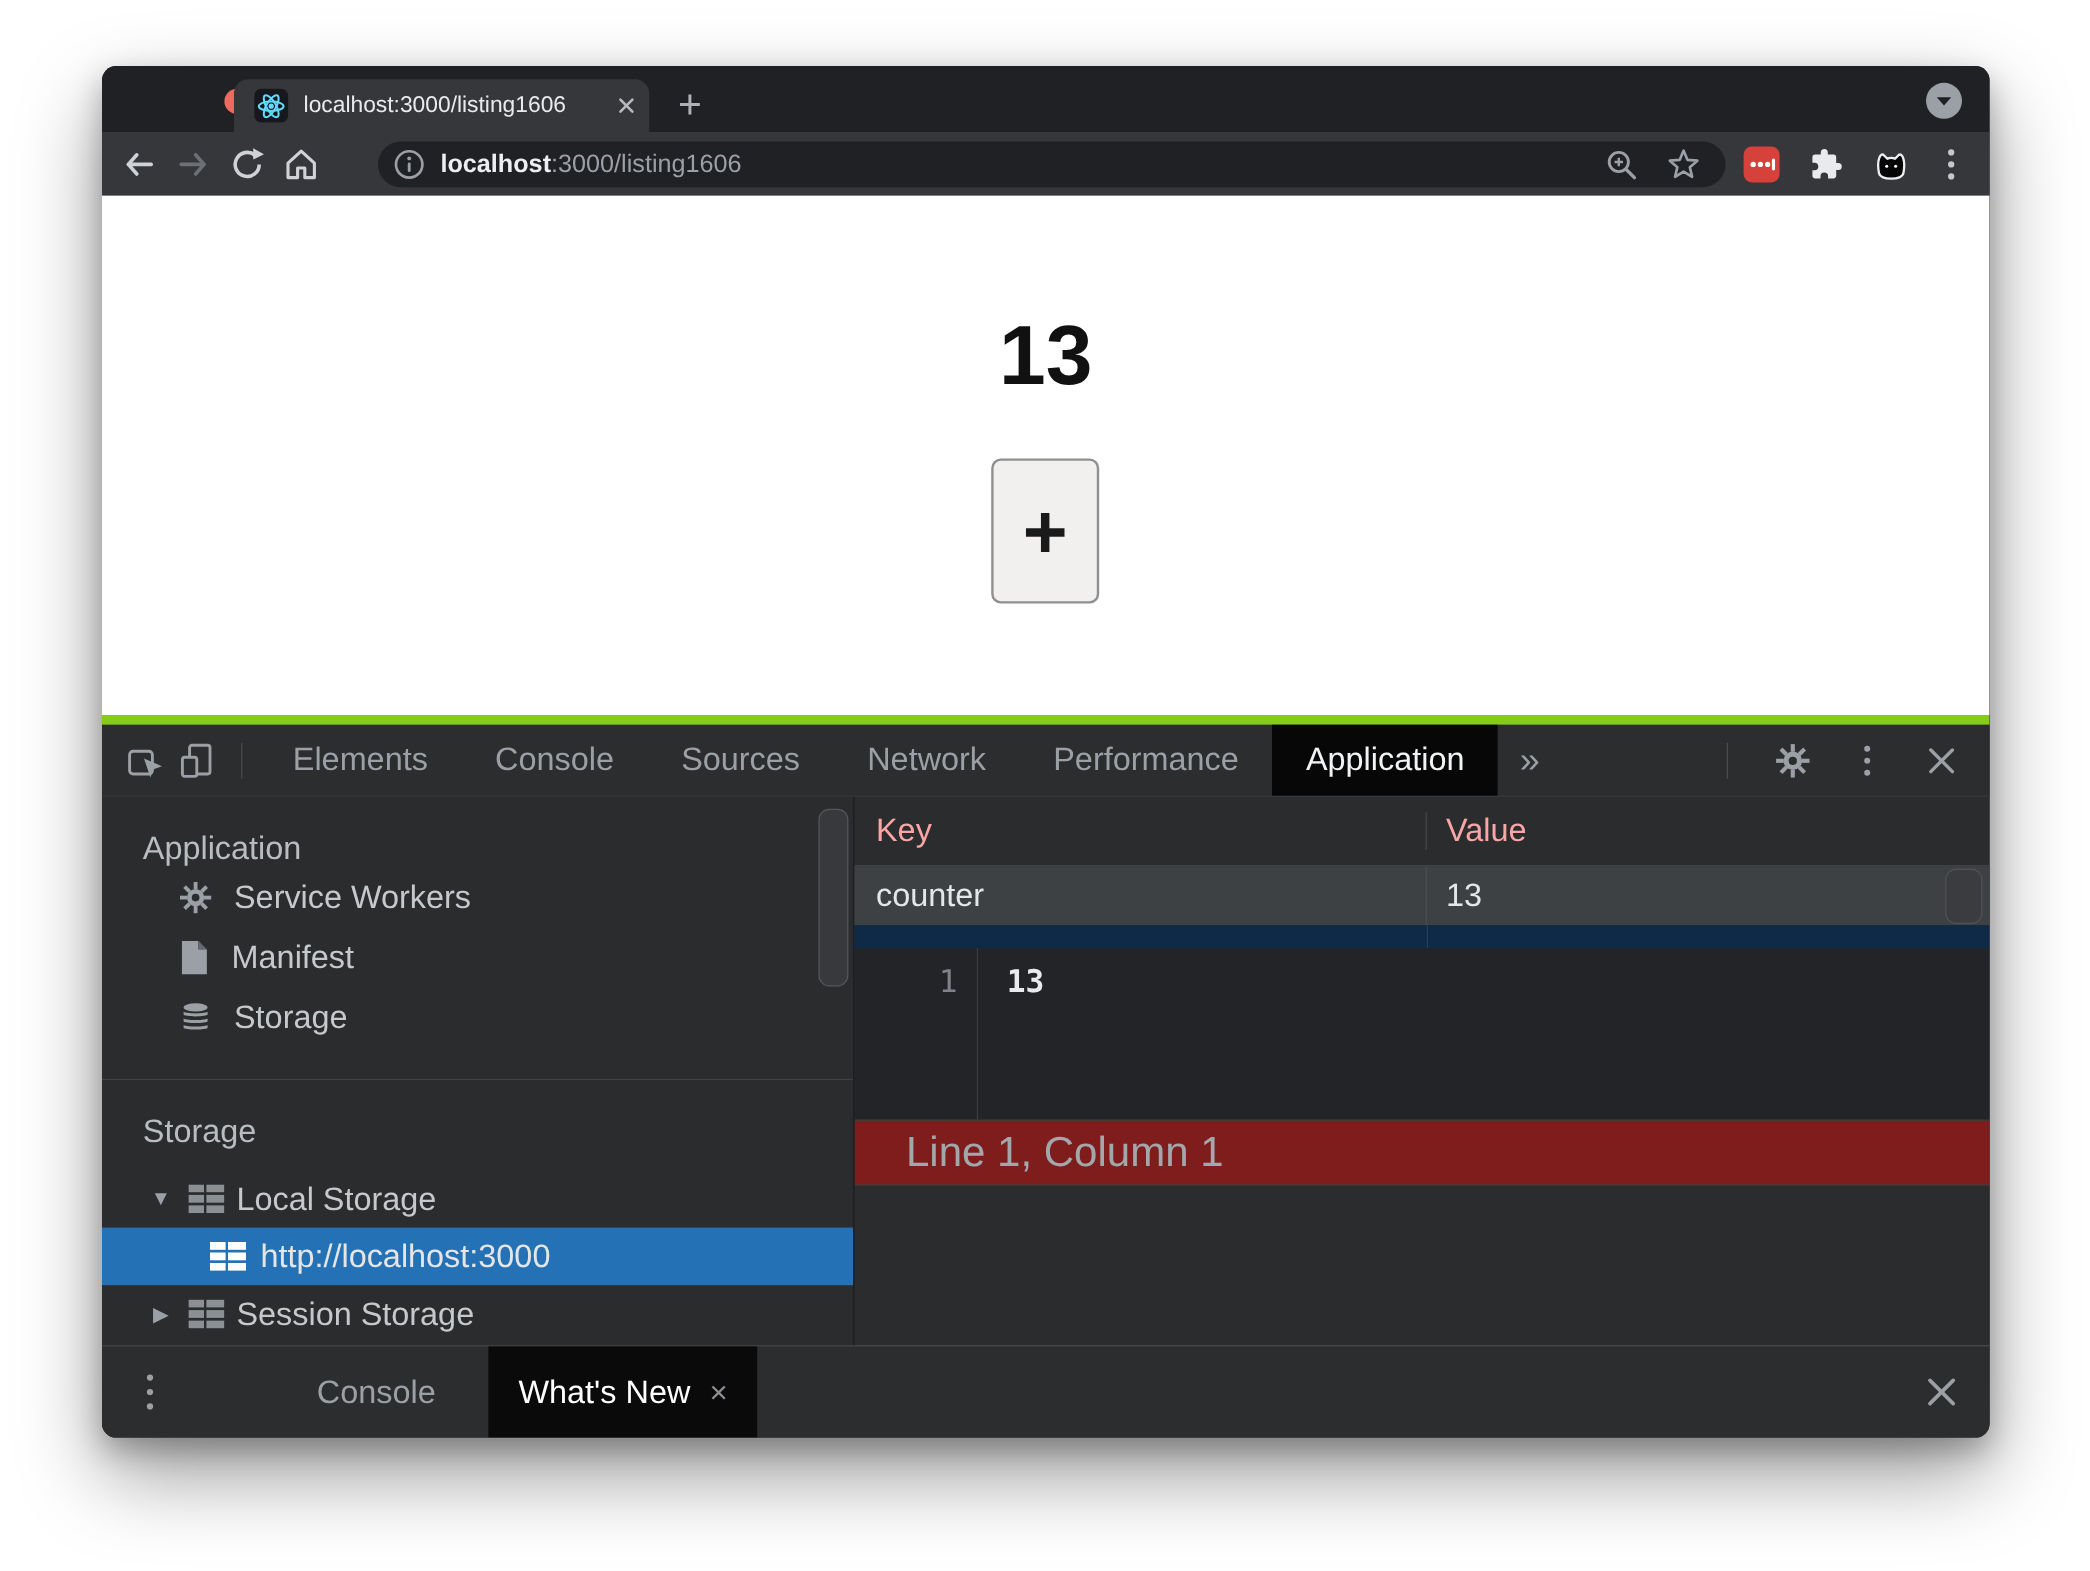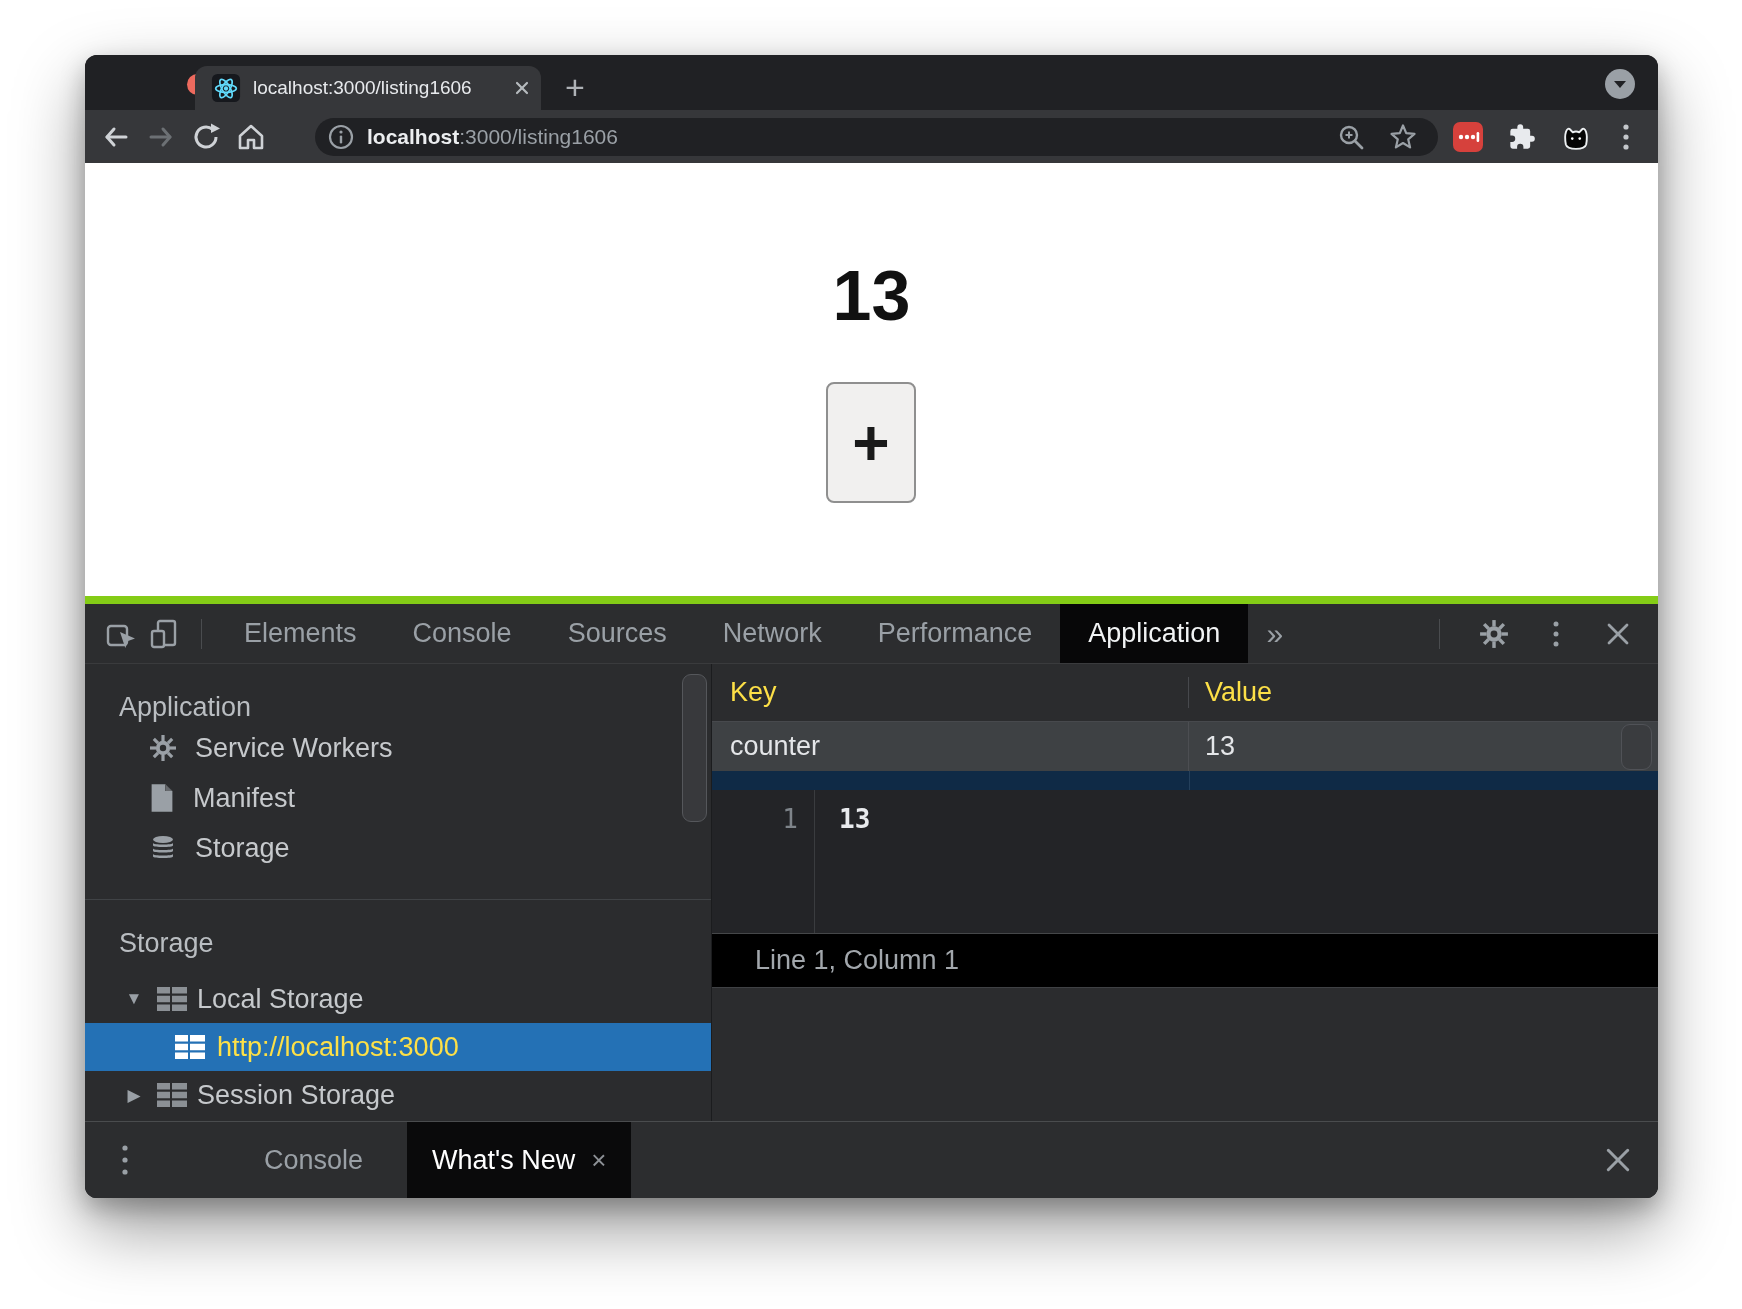--- a/index.html
+++ b/index.html
@@ -50,49 +50,49 @@
               overflow:hidden;box-sizing:border-box;}
   .sb-title{margin:28px 0 0 34px;font-size:27px;color:#b9bdc1;}
   .sb-item{height:50px;display:flex;align-items:center;padding-left:64px;gap:18px;color:#c6c9cc;font-size:27px;}
   .sb-item:first-of-type{margin-top:14px;}
   .sb-divider{border-top:1px solid #404346;margin-top:26px;}
   .tree{margin-top:16px;}
   .tree-row{height:48px;display:flex;align-items:center;font-size:27px;color:#c6c9cc;}
   .tw{width:26px;text-align:center;font-size:17px;color:#9aa0a6;flex:none;}
   .tree-row.lvl1{padding-left:36px;gap:10px;}
   .tree-row.lvl2{padding-left:90px;gap:12px;}
-  .tree-row.selected{background:#2471b5;color:#fde047;text-align:center;}
+  .tree-row.selected{background:#2471b5;color:#e5e5e5;text-align:center;}
   .gridicon{display:inline-block;flex:none;}
   .sb-scroll{position:absolute;top:10px;right:4px;width:25px;height:148px;border-radius:9px;
              background:#38393c;border:1px solid #55575b;box-sizing:border-box;}
   
   .dt-main{flex:1;display:flex;flex-direction:column;min-width:0;}
   .ds-toolbar{height:69px;flex:none;display:flex;align-items:center;padding-left:24px;gap:20px;
               border-bottom:1px solid #47494d;}
   .filter{width:432px;height:40px;background:#202124;border:1px solid #63666a;border-radius:2px;
           color:#e8eaed;font-size:27px;padding:0 14px;font-family:"Liberation Sans",sans-serif;}
   .filter::placeholder{color:#7f868c;}
   .ds-sep{width:1px;height:34px;background:#47494d;margin:0 8px;}
-  .ds-header{height:57px;flex:none;display:flex;border-bottom:1px solid #47494d;color:#fde047;font-size:27px;align-items:center;}
+  .ds-header{height:57px;flex:none;display:flex;border-bottom:1px solid #47494d;color:#fca5a5;font-size:27px;align-items:center;}
   .cell-key{width:477px;flex:none;display:flex;align-items:center;padding-left:18px;box-sizing:border-box;
             border-right:1px solid #47494d;}
   .cell-val{flex:1;display:flex;align-items:center;padding-left:16px;}
   .ds-row{position:relative;height:49px;flex:none;display:flex;background:#3e4144;color:#e4e6e9;font-size:27px;}
   .ds-row .cell-key{border-right:1px solid #4c4e52;}
   .row-scroll{position:absolute;right:6px;top:2px;width:31px;height:46px;border-radius:9px;
               background:#3a3c3f;border:1px solid #505257;box-sizing:border-box;}
   .ds-navy{position:relative;height:19px;flex:none;background:#0f2a46;}
   .ds-navy .navy-div{position:absolute;left:477px;top:0;bottom:0;width:1px;background:#24405c;}
   .ds-preview{height:143px;flex:none;display:flex;background:#232427;border-bottom:1px solid #454749;
               font-family:"DejaVu Sans Mono",monospace;}
   .gutter{width:103px;flex:none;border-right:1px solid #3a3c3f;text-align:right;
           padding:14px 16px 0 0;box-sizing:border-box;color:#7e848a;font-size:26px;}
   .pcontent{padding:14px 0 0 24px;color:#e8eaed;font-size:26px;font-weight:bold;}
-  .ds-status{height:53px;flex:none;display:flex;align-items:center;padding-left:43px;background:#000000;
-             border-bottom:1px solid #3f4144;color:#a2a7ac;font-size:27px;}
+  .ds-status{height:53px;flex:none;display:flex;align-items:center;padding-left:43px;background:#7f1d1d;
+             border-bottom:1px solid #3f4144;color:#a2a7ac;font-size:35px;}
   .ds-empty{flex:1;background:#2b2c2e;}
   
   .drawer{height:76px;flex:none;background:#2c2d2f;border-top:1px solid #4a4c4e;display:flex;align-items:center;}
   .drawer-kebab{margin-left:30px;width:20px;height:44px;}
   .drawer-tab{height:100%;display:flex;align-items:center;font-size:27px;color:#9aa0a6;background:none;border:none;}
   .drawer-tab.console{margin-left:85px;padding:0 44px;}
   .drawer-tab.active{background:#0a0a0b;color:#fff;padding:0 25px;gap:16px;}
   .drawer-tab .tclose{font-size:26px;color:#8d9196;}
   .drawer-close{margin-left:auto;margin-right:26px;}
   svg{display:block;}

